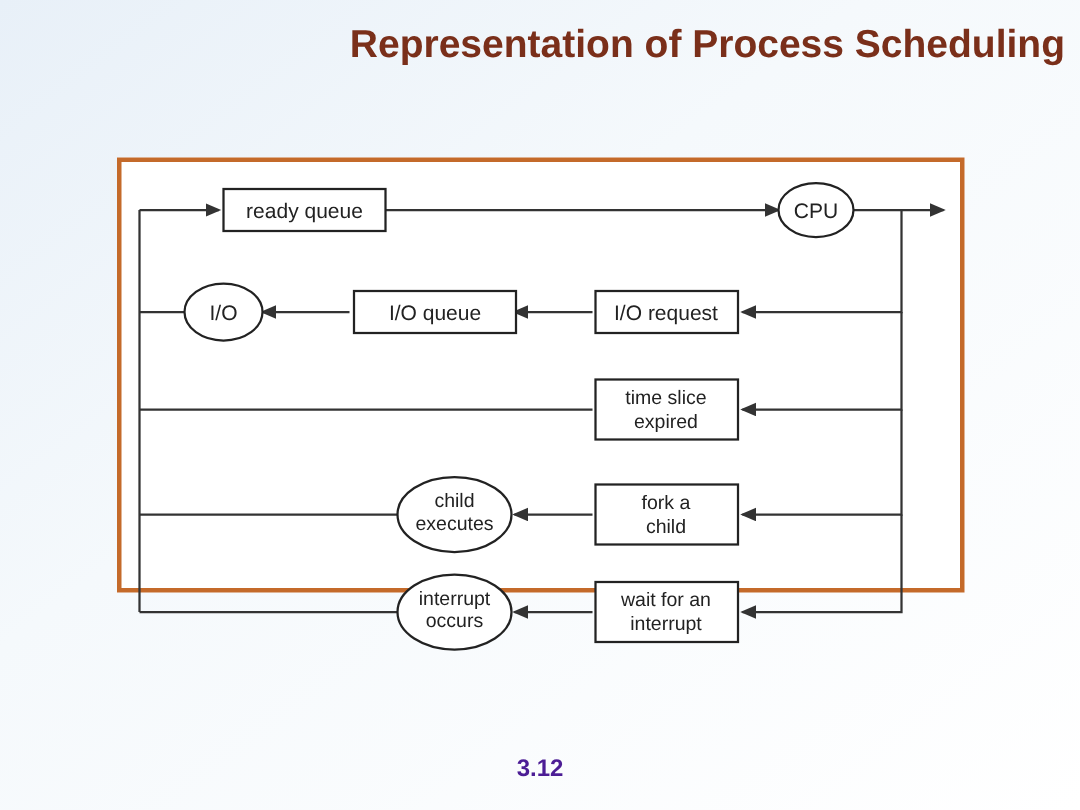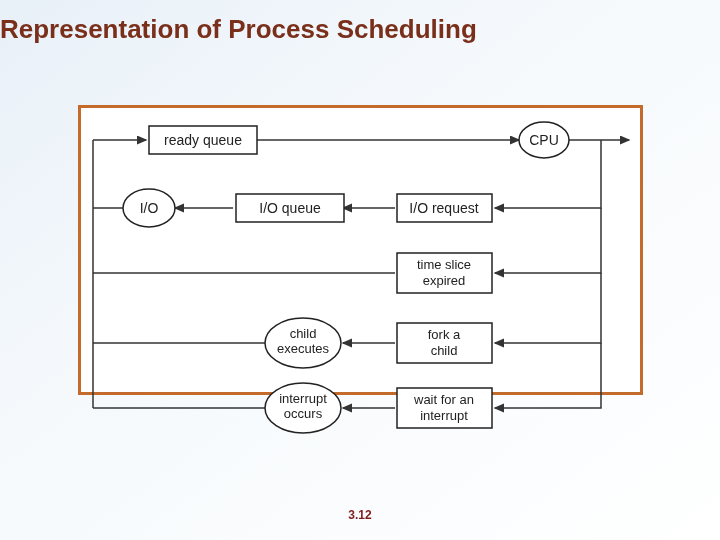--- a/index.html
+++ b/index.html
@@ -9,43 +9,43 @@
     background: linear-gradient(to bottom right, #e8f0f8 0%, #f5f9fc 40%, #ffffff 100%);
     font-family: Arial, Helvetica, sans-serif;
     position: relative;
     overflow: hidden;
   }
   .title {
     position: absolute;
     top: 14px;
     left: 0;
     width: 710px;
-    text-align: left;
+    text-align: right;
     font-size: 26px;
     font-weight: bold;
     color: #7a2f1a;
   }
   .diagram-frame {
     position: absolute;
     left: 78px;
     top: 105px;
     width: 565px;
     height: 290px;
     border: 3px solid #c46a2a;
     background: #ffffff;
   }
   .page-num {
     position: absolute;
     bottom: 18px;
     left: 0;
     width: 720px;
     text-align: center;
-    font-size: 12px;
+    font-size: 16px;
     font-weight: bold;
-    color: #7f1d1d;
+    color: #4c1d95;
   }
   svg { display: block; }
   .box {
     fill: #ffffff;
     stroke: #222;
     stroke-width: 1.5;
   }
   .oval {
     fill: #ffffff;
     stroke: #222;

